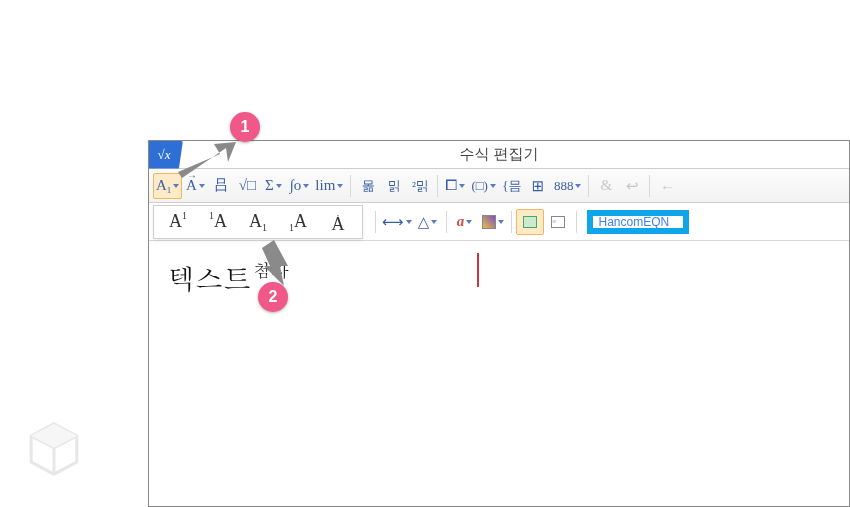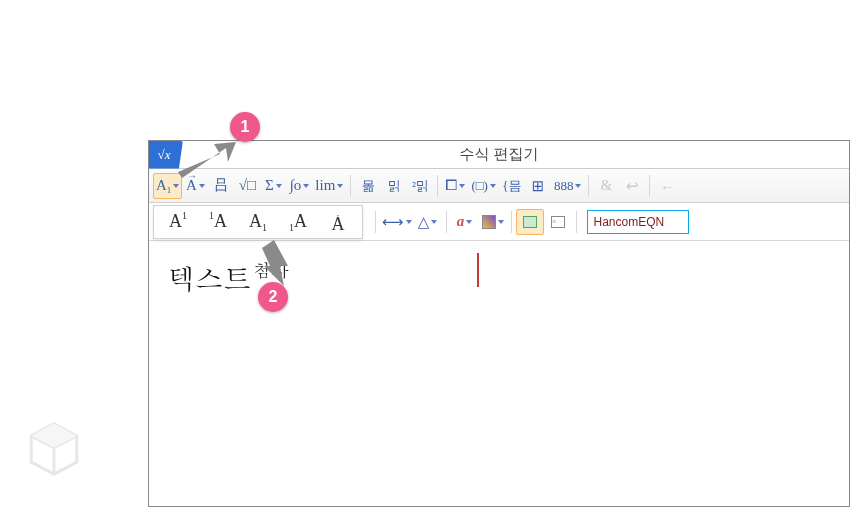--- a/index.html
+++ b/index.html
@@ -130,27 +130,27 @@
     display:flex;align-items:center;justify-content:center;
     color:#3a5fa6;
     font-family:"Times New Roman", serif;
     font-size:15px;
     cursor:pointer;
     padding:0 2px;
   }
   .fontbox {
     height: 24px;
     width: 102px;
-    border: 1px solid #0ea5e9;
+    border: 6px solid #0ea5e9;
     background: #fff;
     display: flex;
     align-items: center;
     padding: 0 6px;
     font-size: 12px;
-    color: #7f1d1d;
+    color: #3b82f6;
     margin-left: 6px;
   }
   .canvas {
     position: absolute;
     top: 102px;
     left: 0; right: 0; bottom: 0;
     background: #fff;
     padding: 14px 18px;
     font-family: "Batang", serif;
     font-size: 28px;

